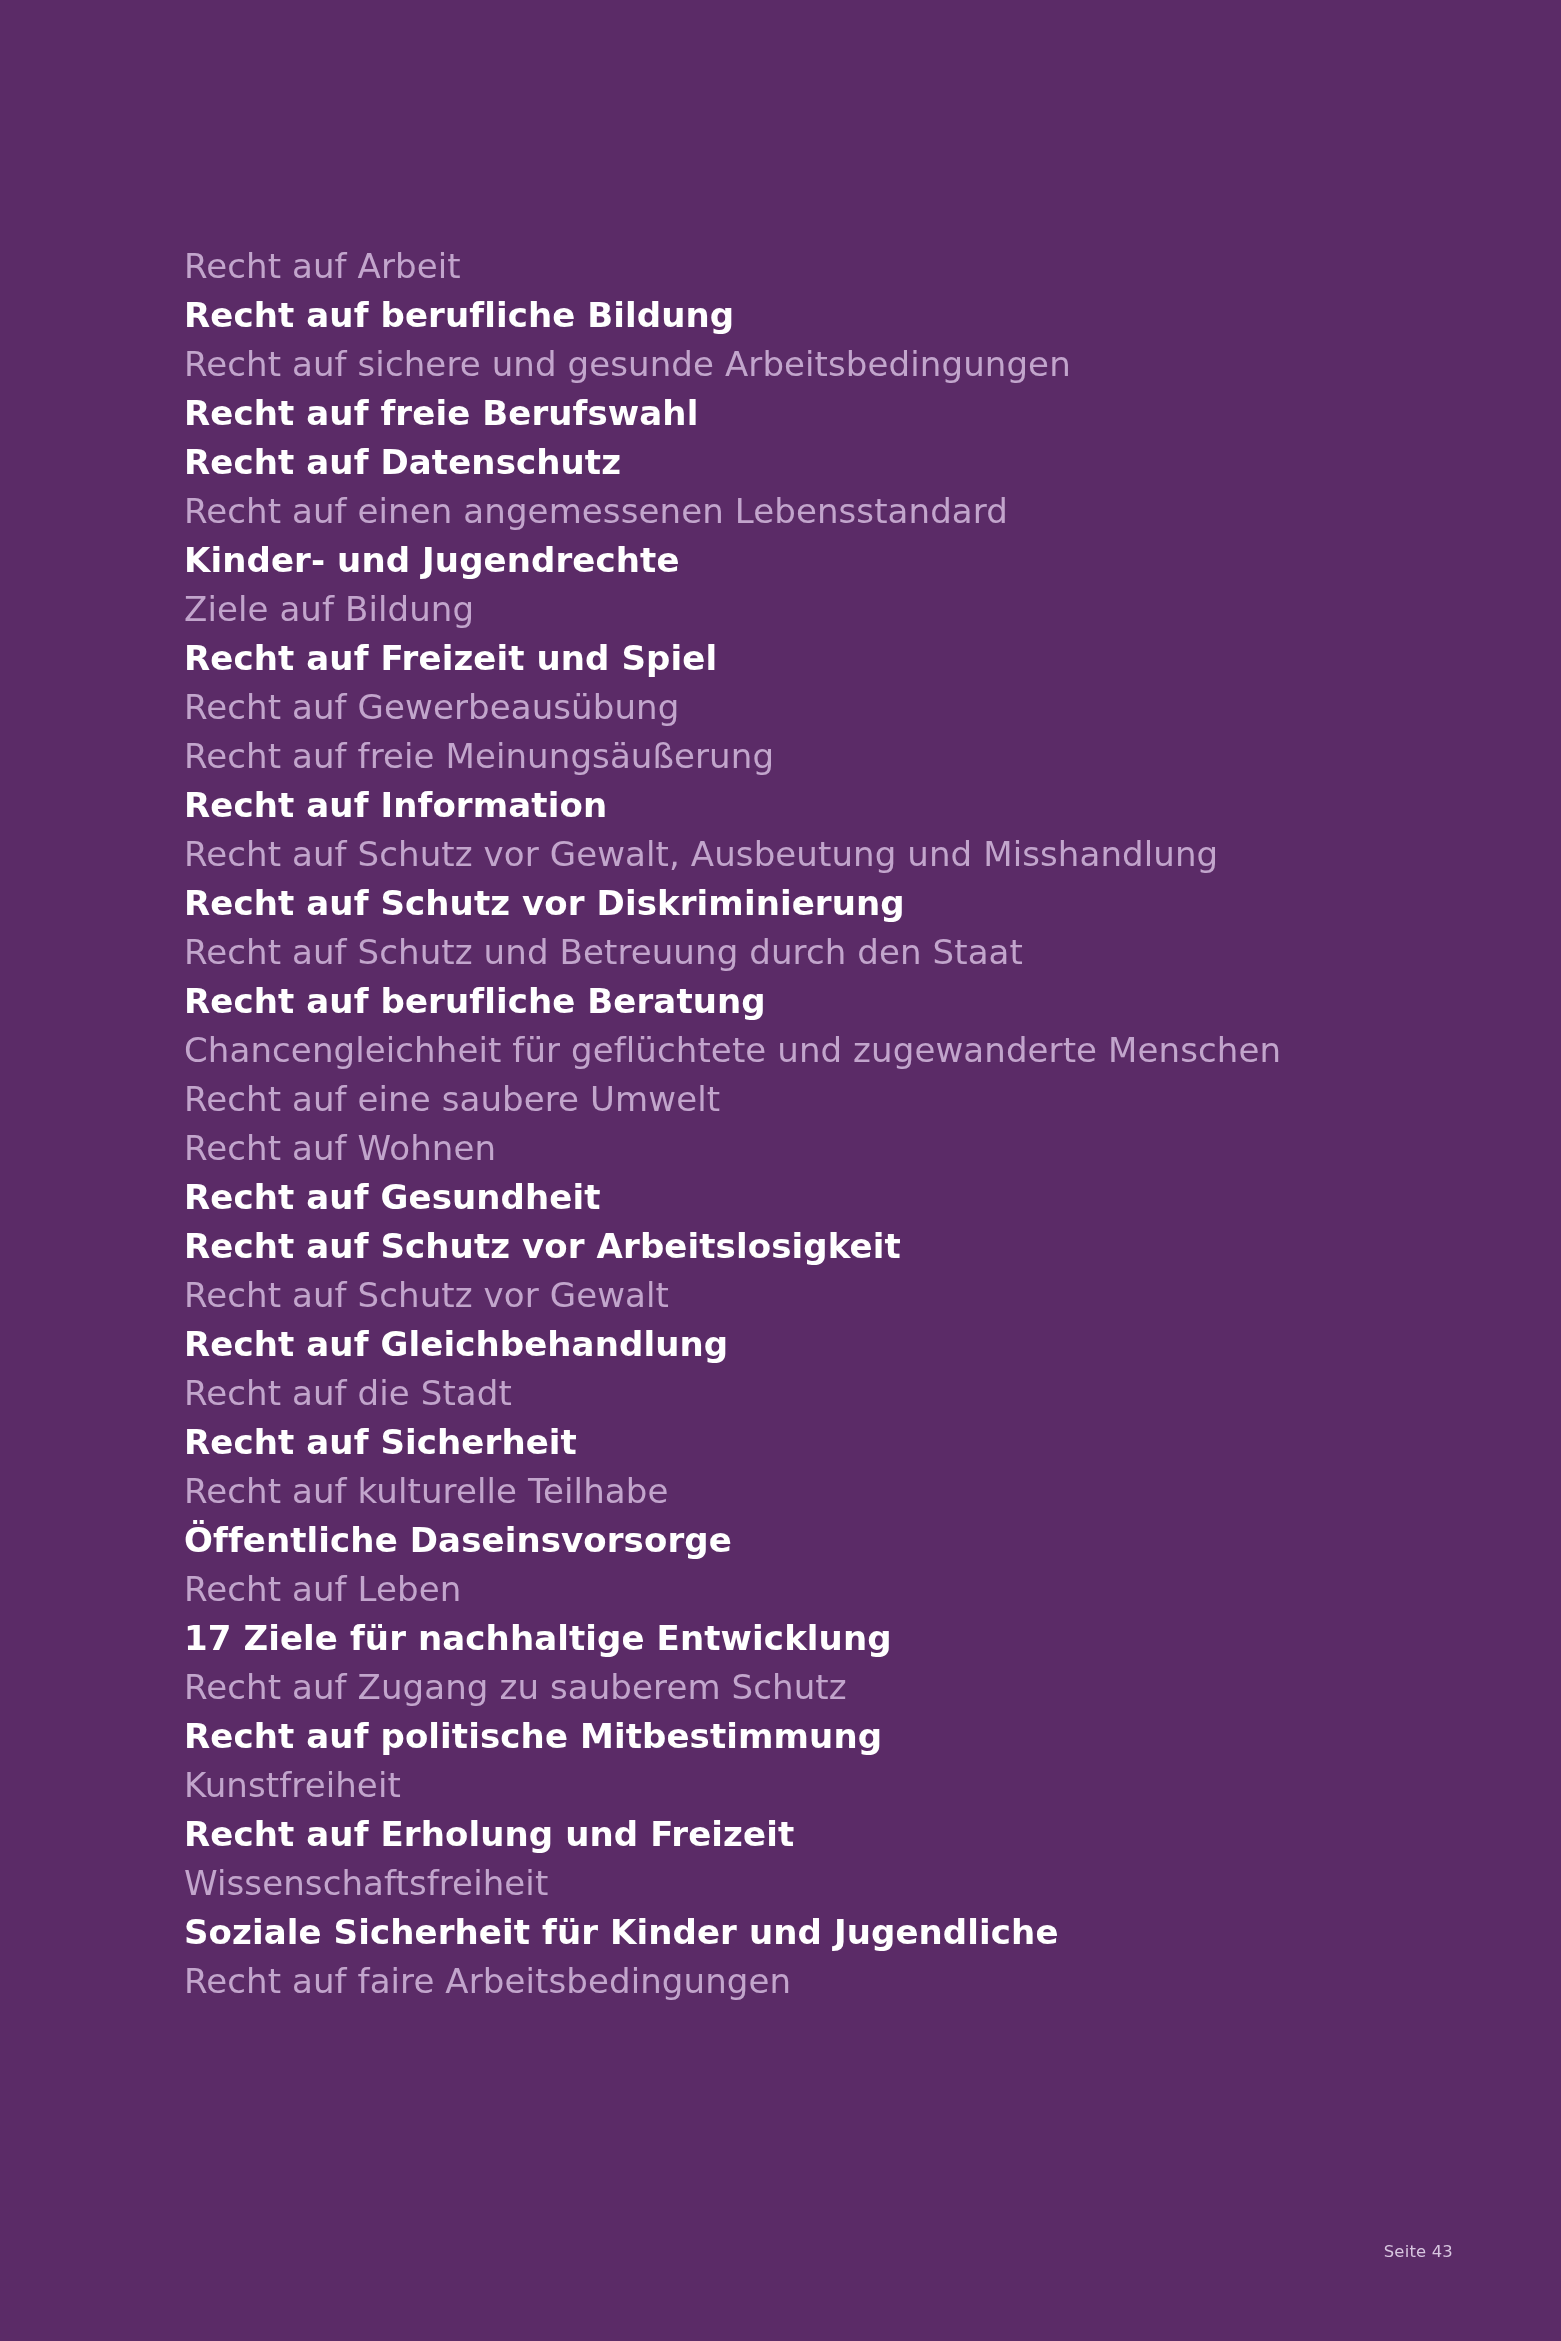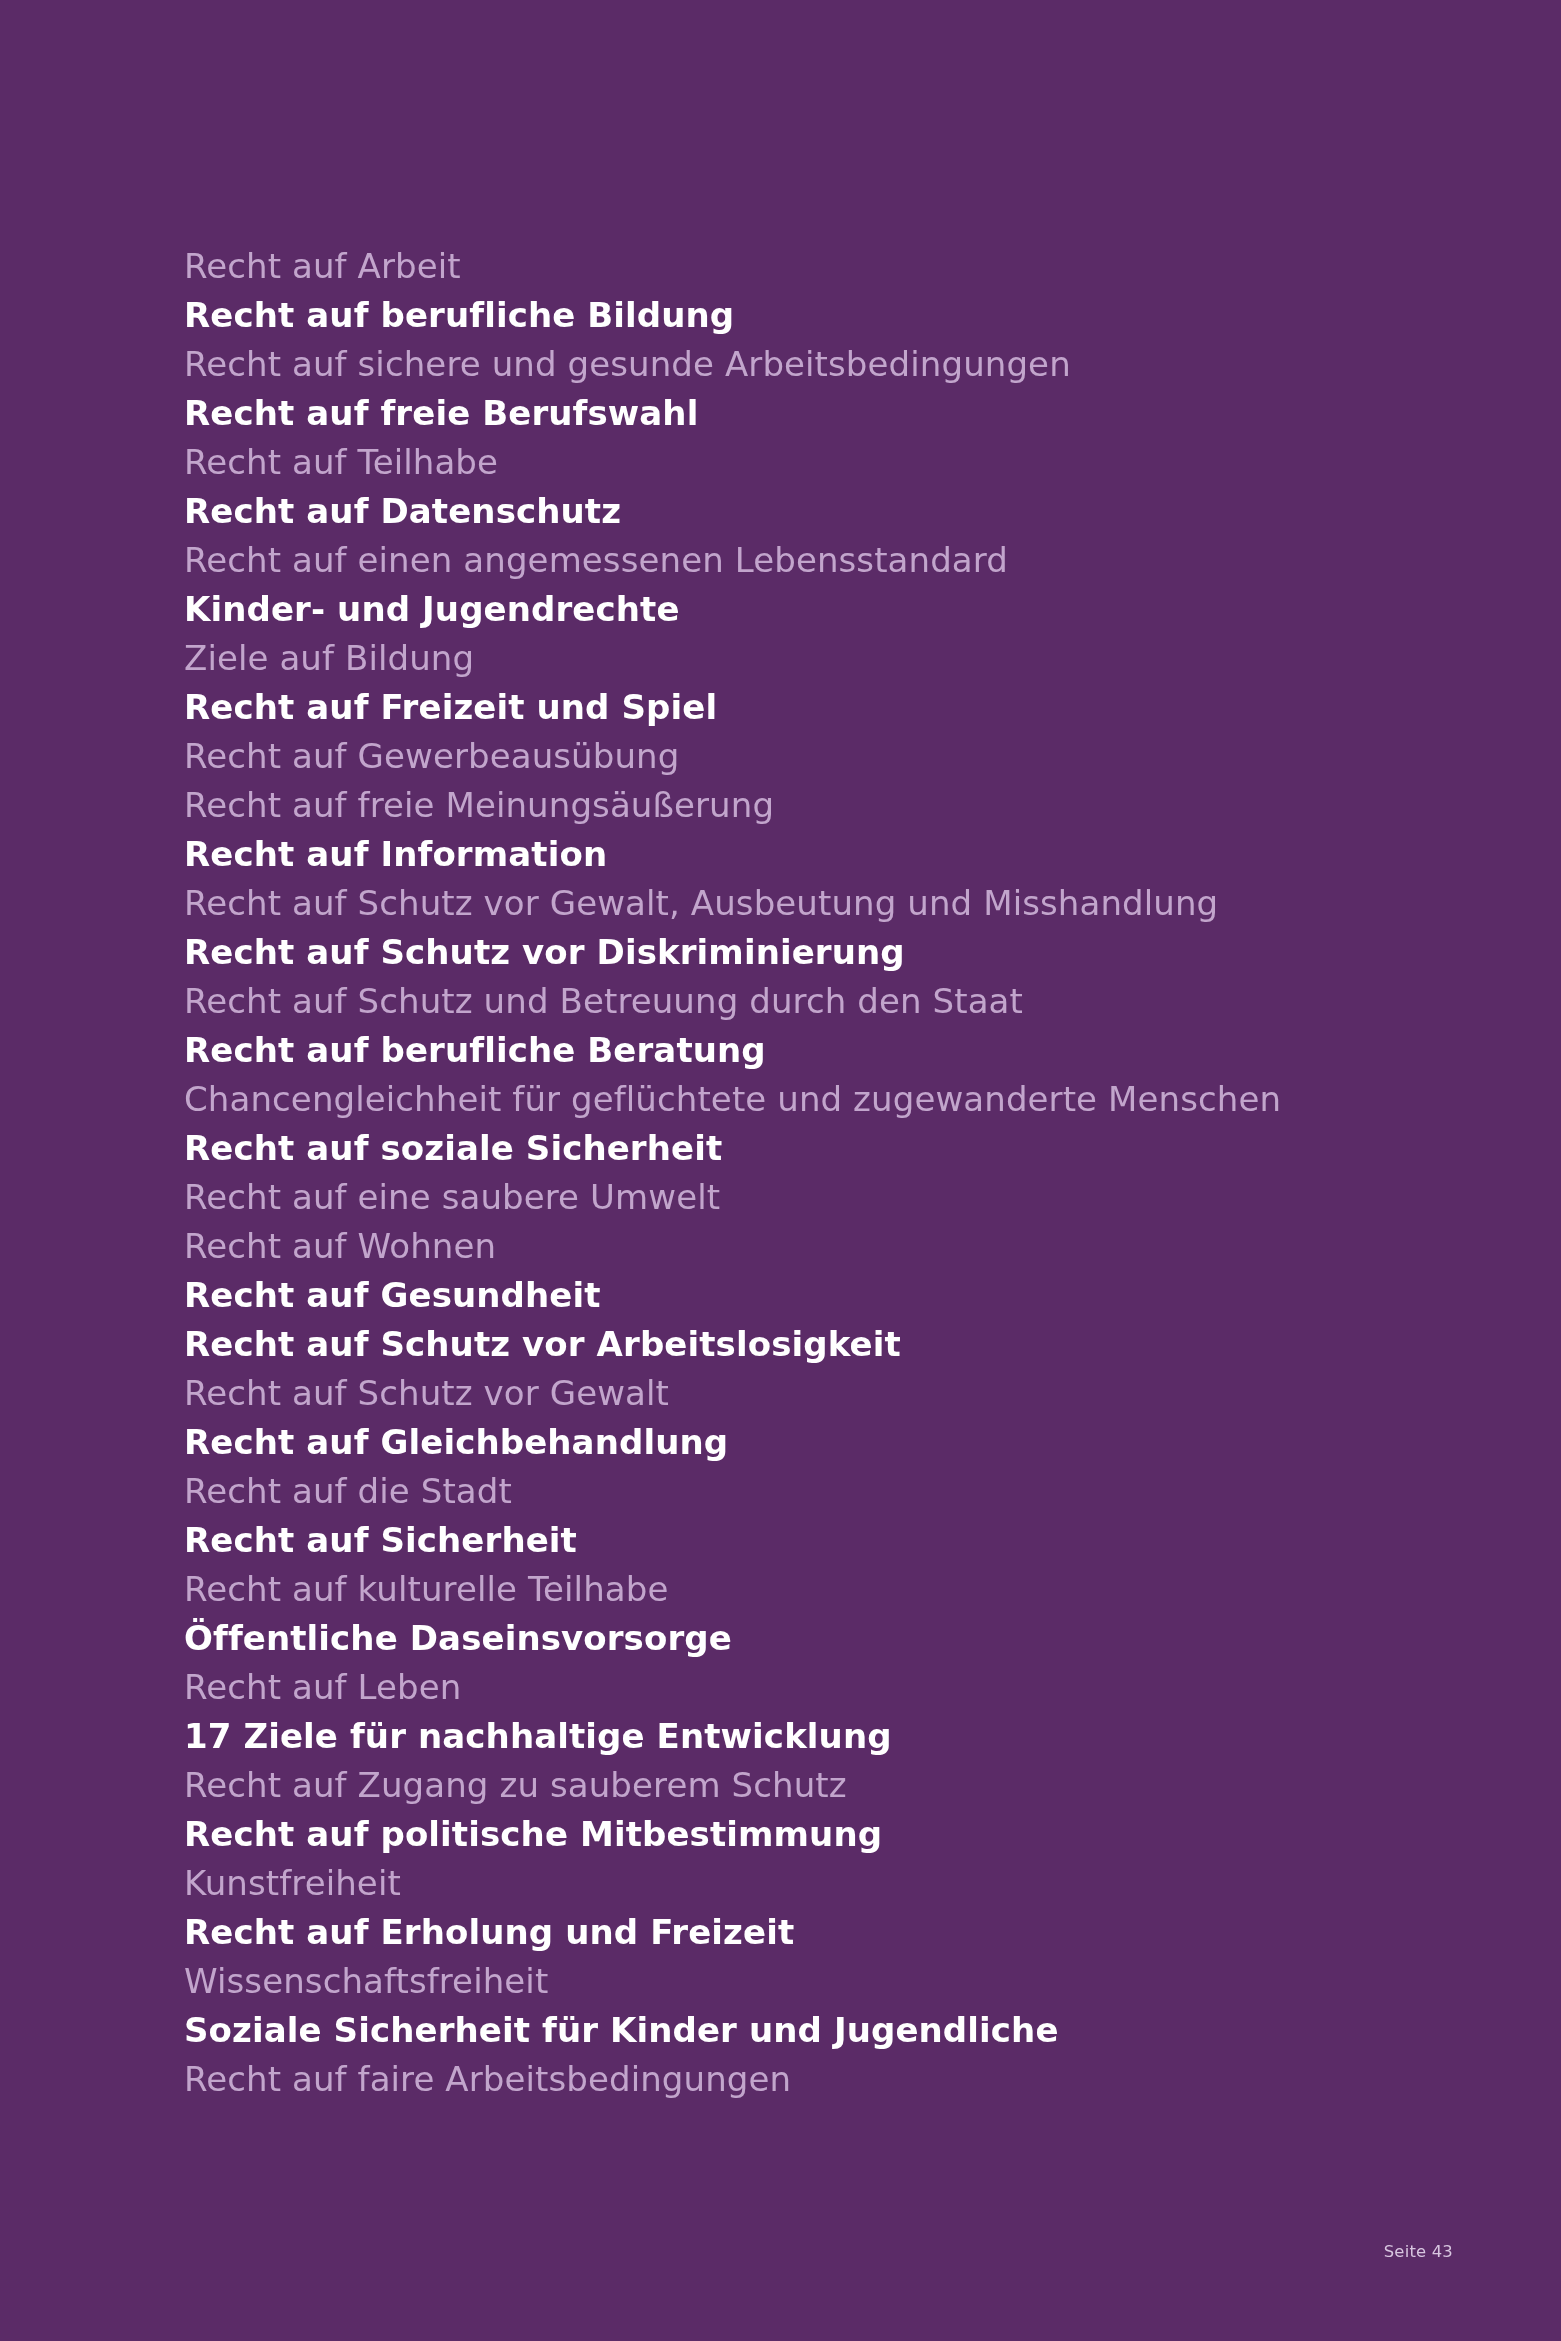--- a/index.html
+++ b/index.html
@@ -52,35 +52,33 @@
 </head>
 <body>
 
 <div class="page">
 
   <div class="list">
       <div class="line dim">Recht auf Arbeit</div>
       <div class="line bright">Recht auf berufliche Bildung</div>
       <div class="line dim">Recht auf sichere und gesunde Arbeitsbedingungen</div>
       <div class="line bright">Recht auf freie Berufswahl</div>
-      <div class="line dim">Recht auf Teilhabe</div>
       <div class="line bright">Recht auf Datenschutz</div>
       <div class="line dim">Recht auf einen angemessenen Lebensstandard</div>
       <div class="line bright">Kinder- und Jugendrechte</div>
       <div class="line dim">Ziele auf Bildung</div>
       <div class="line bright">Recht auf Freizeit und Spiel</div>
       <div class="line dim">Recht auf Gewerbeausübung</div>
       <div class="line dim">Recht auf freie Meinungsäußerung</div>
       <div class="line bright">Recht auf Information</div>
       <div class="line dim">Recht auf Schutz vor Gewalt, Ausbeutung und Misshandlung</div>
       <div class="line bright">Recht auf Schutz vor Diskriminierung</div>
       <div class="line dim">Recht auf Schutz und Betreuung durch den Staat</div>
       <div class="line bright">Recht auf berufliche Beratung</div>
       <div class="line dim">Chancengleichheit für geflüchtete und zugewanderte Menschen</div>
-      <div class="line bright">Recht auf soziale Sicherheit</div>
       <div class="line dim">Recht auf eine saubere Umwelt</div>
       <div class="line dim">Recht auf Wohnen</div>
       <div class="line bright">Recht auf Gesundheit</div>
       <div class="line bright">Recht auf Schutz vor Arbeitslosigkeit</div>
       <div class="line dim">Recht auf Schutz vor Gewalt</div>
       <div class="line bright">Recht auf Gleichbehandlung</div>
       <div class="line dim">Recht auf die Stadt</div>
       <div class="line bright">Recht auf Sicherheit</div>
       <div class="line dim">Recht auf kulturelle Teilhabe</div>
       <div class="line bright">Öffentliche Daseinsvorsorge</div>

